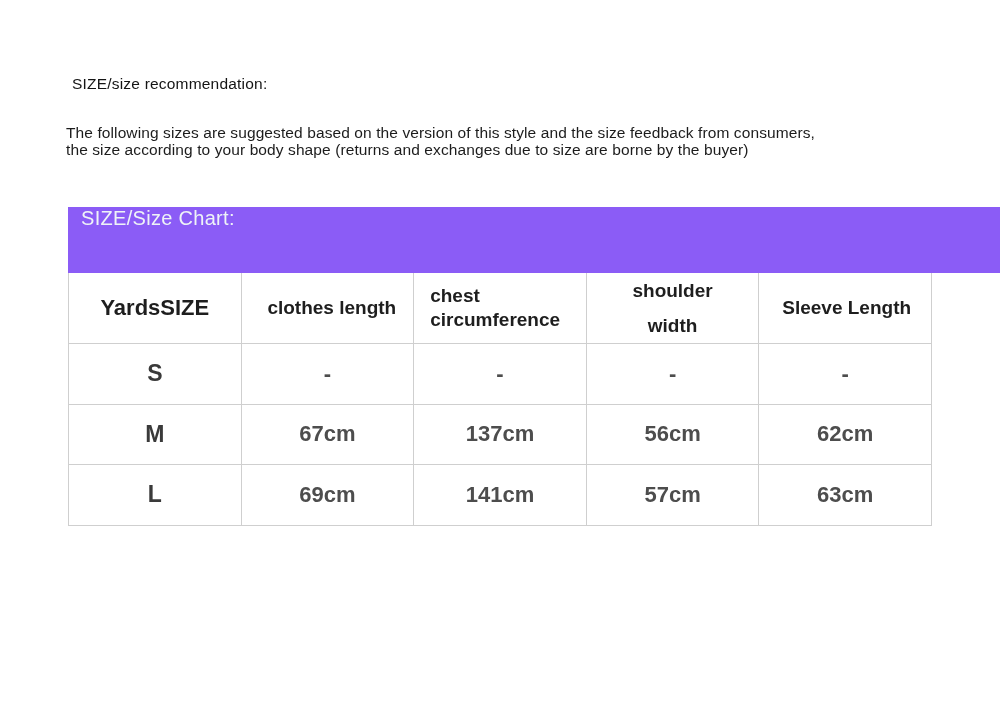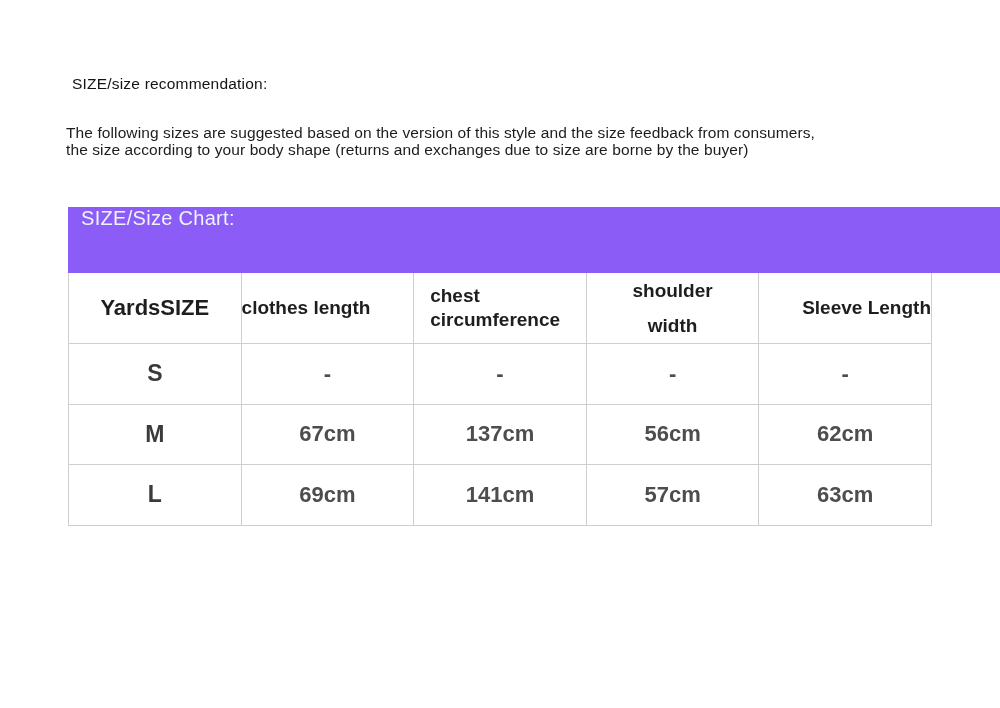--- a/index.html
+++ b/index.html
@@ -63,25 +63,25 @@
     overflow: hidden;
   }
   .size-table tr:first-child th { border-top: none; }
 
   .size-table th {
     height: 62px;
     color: #1e1e1e;
     font-size: 19px;
   }
   .size-table th.c0 { font-size: 22px; }
-  .size-table th.c1 { text-align: left; padding-right: 2px; }
+  .size-table th.c1 { text-align: right; padding-right: 17px; }
   .size-table th.c2 { text-align: left; padding-left: 16px; }
   .size-table th.c2 .hwrap { display: inline-block; max-width: 145px; text-align: left; line-height: 24px; }
   .size-table th.c3 .hwrap { display: inline-block; max-width: 102px; line-height: 35px; }
-  .size-table th.c4 { text-align: right; padding-left: 3px; }
+  .size-table th.c4 { text-align: center; padding-left: 3px; }
 
   .size-table td {
     height: 60.5px;
     font-size: 22px;
     color: #4d4d4d;
   }
   .size-table td.size-label {
     font-size: 23px;
     color: #3a3a3a;
   }

